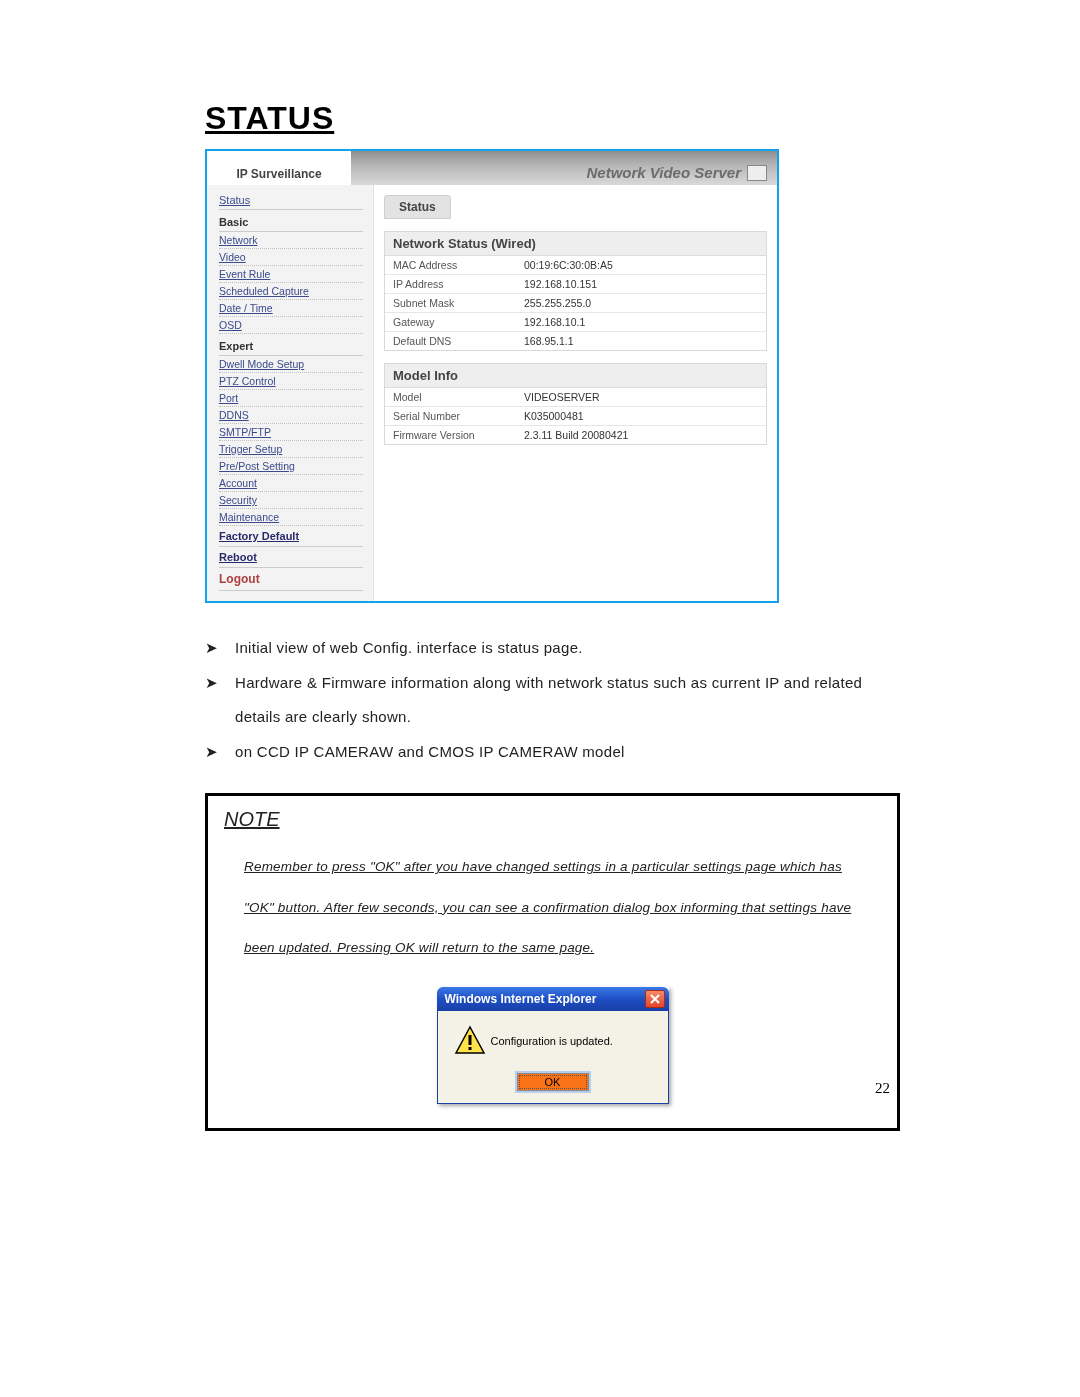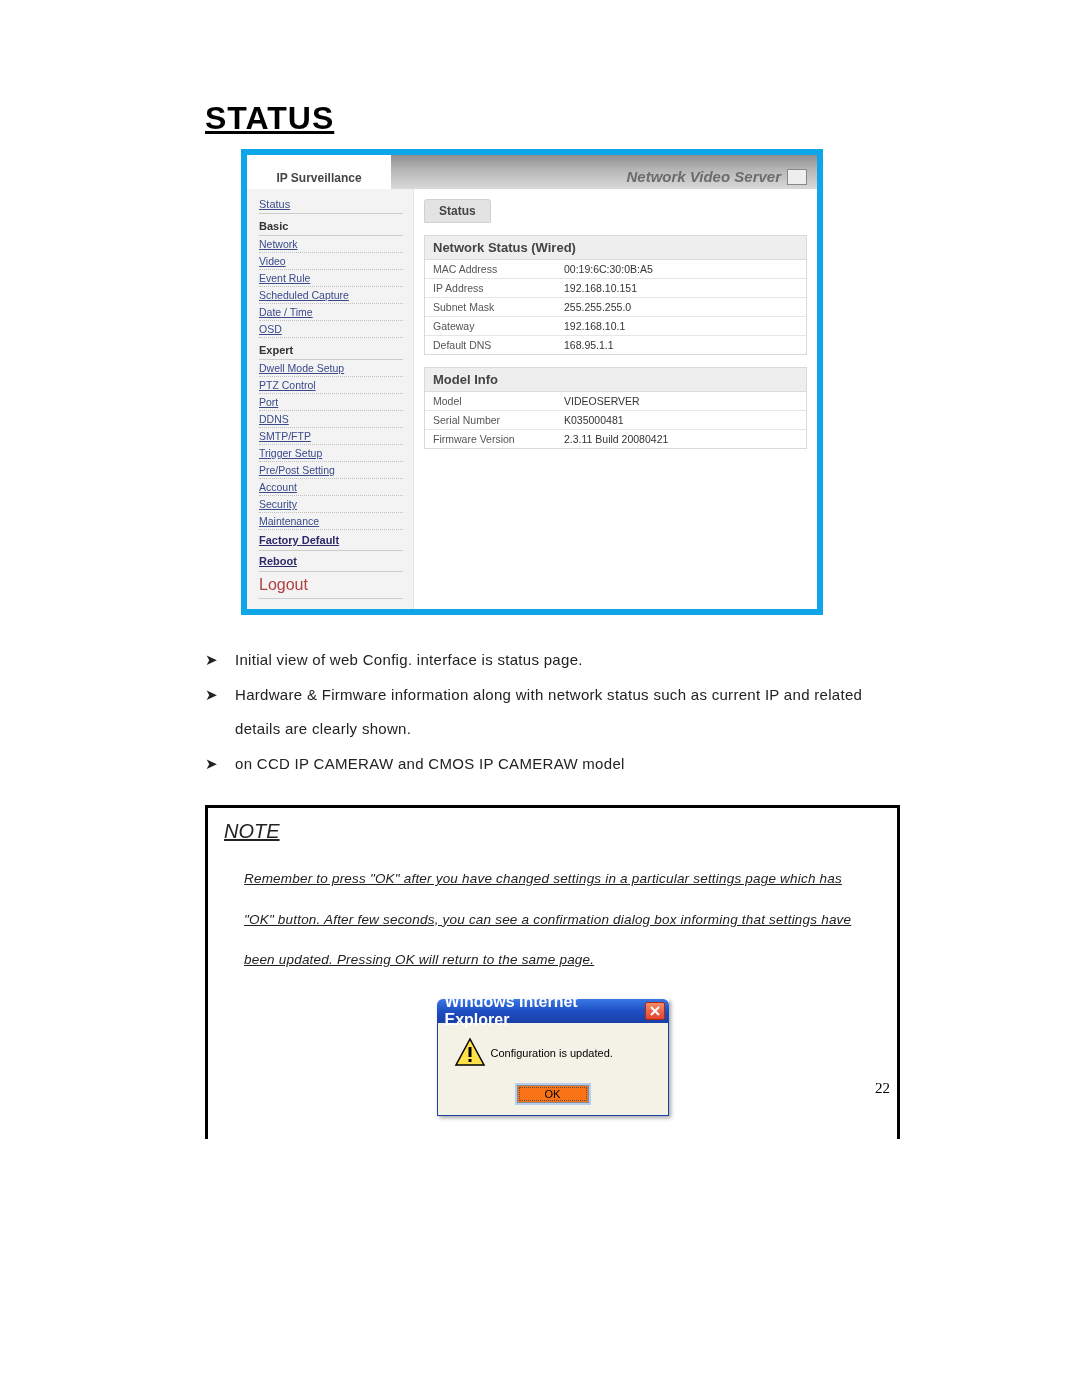--- a/index.html
+++ b/index.html
@@ -24,26 +24,25 @@
     font-weight: bold;
     text-decoration: underline;
     letter-spacing: 1px;
     margin: 0 0 12px 0;
   }
 
   
   .screenshot {
     width: 570px;
     background: #737373;
-    border: 6px solid #0ea5e9;
+    border: 2px solid #0ea5e9;
     font-family: Verdana, Arial, sans-serif;
     font-size: 11px;
     color: #4a4a4a;
     margin-bottom: 28px;
-    margin-left: 36px;
   }
   .ss-top-row {
     display: flex;
     height: 34px;
   }
   .ss-title-cell {
     width: 144px;
     background: #fff;
     display: flex;
     align-items: flex-end;
@@ -112,22 +111,22 @@
     color: #2a2a6a;
     font-size: 11px;
     padding: 4px 0;
     border-bottom: 1px solid #ccc;
     text-decoration: underline;
     cursor: pointer;
   }
   .ss-nav .nav-logout {
     display:block;
     color:#b04040;
-    font-weight:normal;
-    font-size:16px;
+    font-weight:bold;
+    font-size:12px;
     padding:4px 0;
     border-bottom:1px solid #ccc;
     text-decoration: none;
     cursor:pointer;
   }
   .ss-nav .first-link {
     text-decoration: underline;
     color:#3a4a8a;
     font-size:11px;
     padding: 3px 0;
@@ -236,21 +235,21 @@
   .ie-titlebar {
     height: 24px;
     background: linear-gradient(#3b78e7, #1d4fc3 50%, #1a3fa8);
     border-radius: 6px 6px 0 0;
     display:flex;
     align-items:center;
     padding: 0 4px 0 8px;
     color:#fff;
     font-weight:bold;
   }
-  .ie-titlebar-text { flex:1; font-size:16px; }
+  .ie-titlebar-text { flex:1; font-size:12px; }
   .ie-close {
     width:18px; height:16px;
     background: linear-gradient(#f68b6a,#e4432a);
     border: 1px solid #a82b12;
     border-radius: 2px;
     display:flex; align-items:center; justify-content:center;
     cursor:pointer;
   }
   .ie-close svg { width:10px; height:10px; }
   .ie-body {

